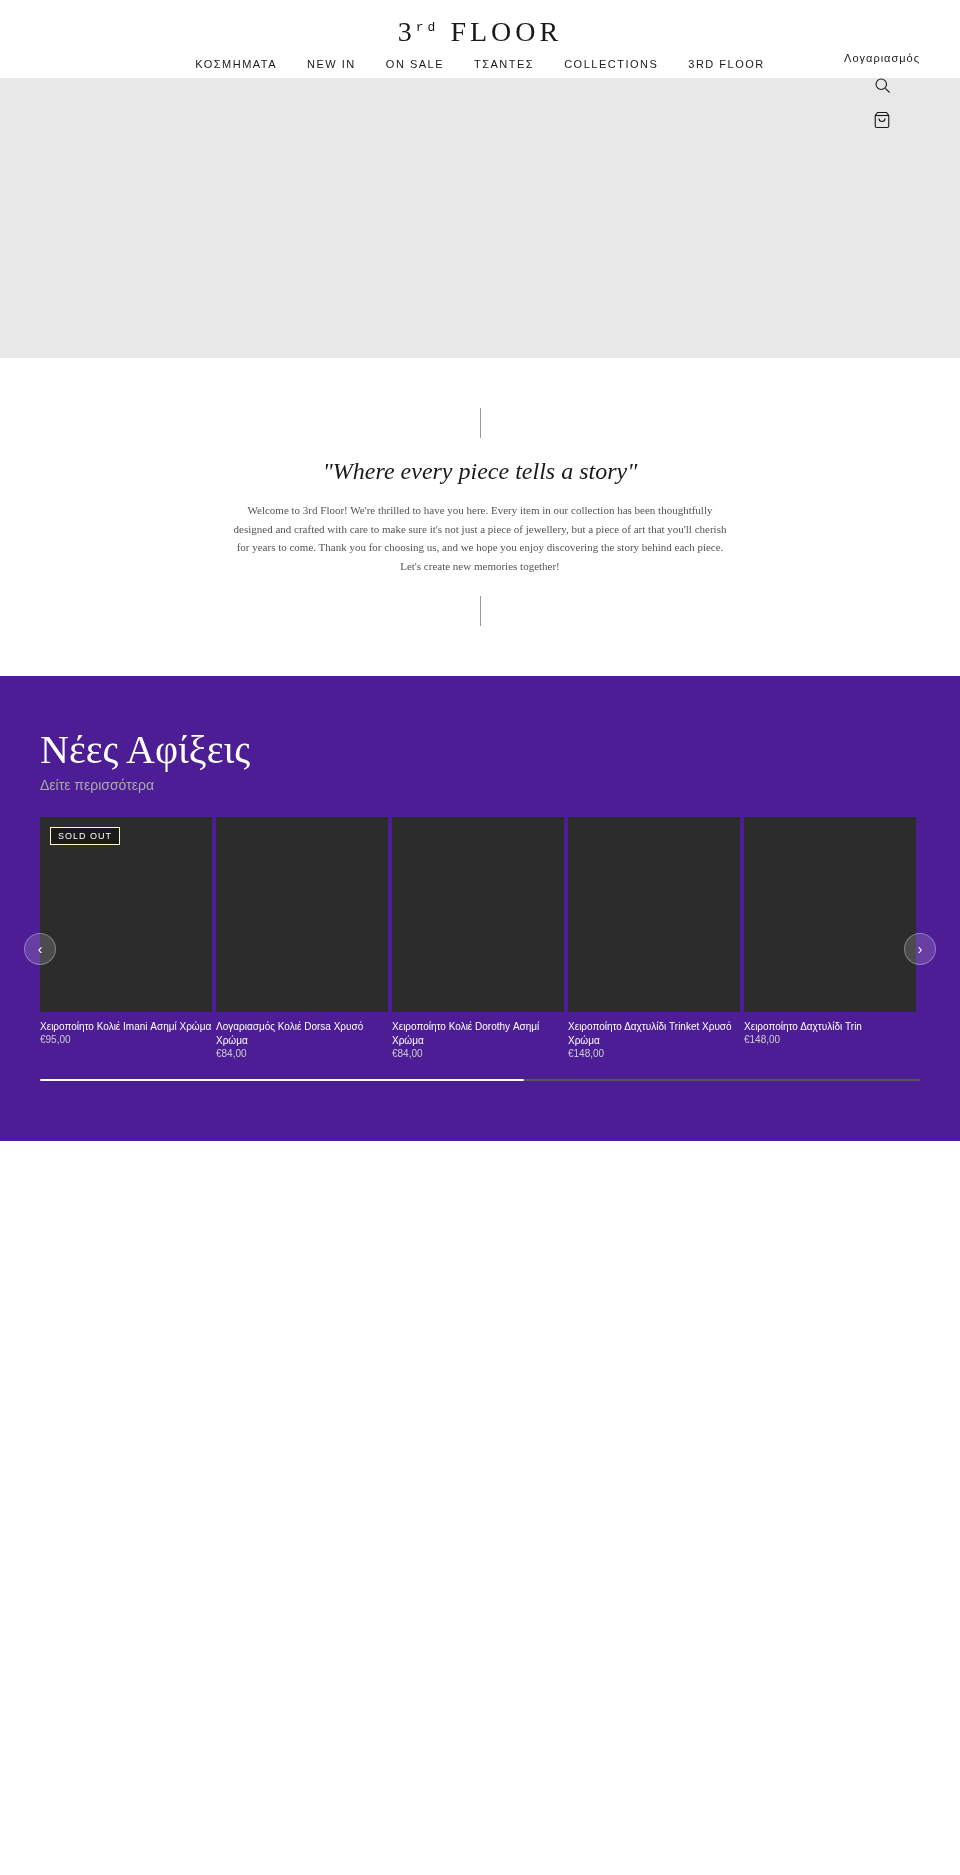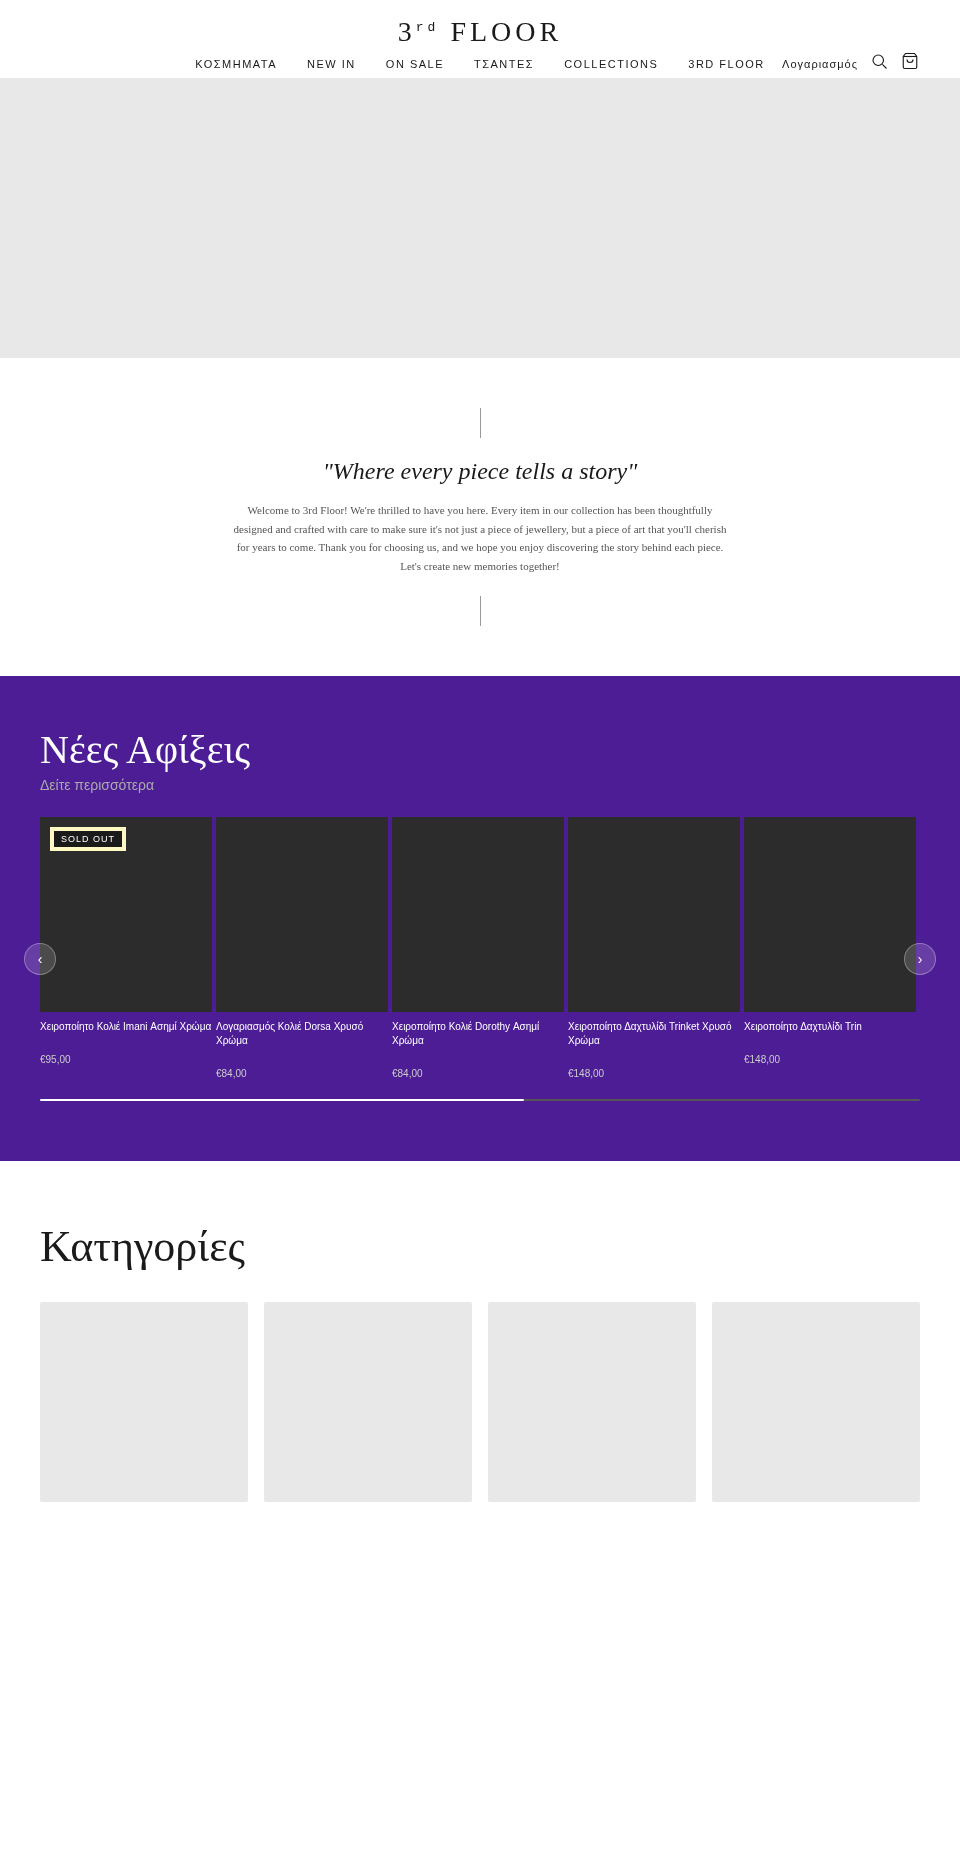--- a/index.html
+++ b/index.html
@@ -47,20 +47,21 @@
       letter-spacing: 1.5px;
       font-family: Arial, sans-serif;
     }
     .header-utils {
       position: absolute;
       right: 40px;
       top: 52px;
       display: flex;
       align-items: center;
       gap: 12px;
+      flex-direction: column;
     }
     .header-utils span {
       font-size: 11px;
       letter-spacing: 1px;
       color: #1a1a1a;
       font-family: Arial, sans-serif;
     }
     .icon-btn {
       background: none;
       border: none;
@@ -150,33 +151,33 @@
     .sold-out-badge {
       position: absolute;
       top: 10px;
       left: 10px;
       background: #1a1a1a;
       color: #fff;
       font-size: 9px;
       padding: 3px 7px;
       letter-spacing: 1px;
       font-family: Arial, sans-serif;
-      border: 4px solid #fef9c3;
+      border: 1px solid #fef9c3;
     }
     .product-name {
       color: #fff;
       font-size: 10px;
       margin-top: 8px;
       font-family: Arial, sans-serif;
       line-height: 1.4;
     }
     .product-price {
       color: #ccc;
       font-size: 10px;
-      margin-top: 20px;
+      margin-top: 0;
       font-family: Arial, sans-serif;
     }
 
     
     .carousel-btn {
       position: absolute;
       top: 50%;
       transform: translateY(-50%);
       width: 32px;
       height: 32px;
@@ -327,22 +328,13 @@
       </div>
 
       <button class="carousel-btn carousel-btn-next">›</button>
 
       <div class="scroll-indicator">
         <div class="scroll-indicator-bar"></div>
       </div>
     </div>
   </div>
 
-  <div class="categories-section">
-    <div class="categories-title">Κατηγορίες</div>
-    <div class="categories-grid">
-      <div class="category-card"></div>
-      <div class="category-card"></div>
-      <div class="category-card"></div>
-      <div class="category-card"></div>
-    </div>
-  </div>
 </div>
 
 </body></html>

